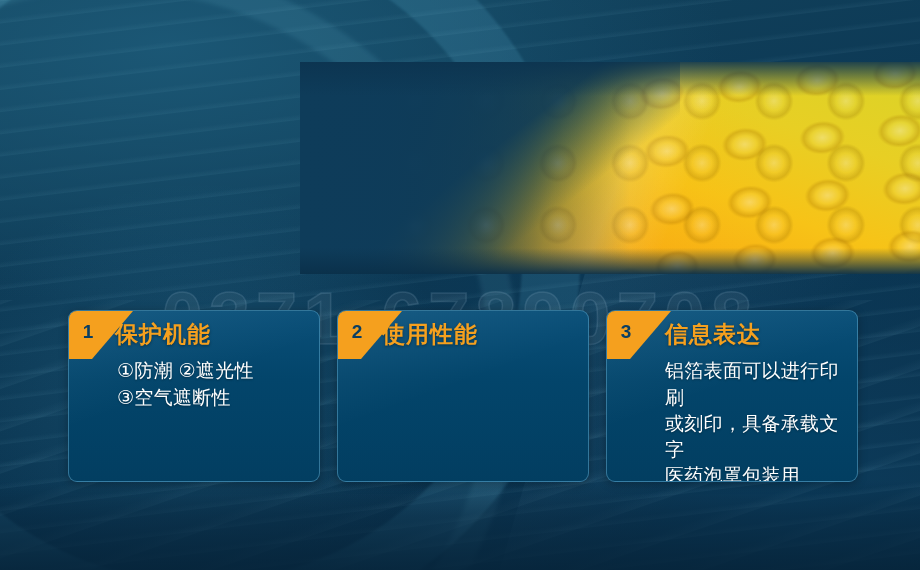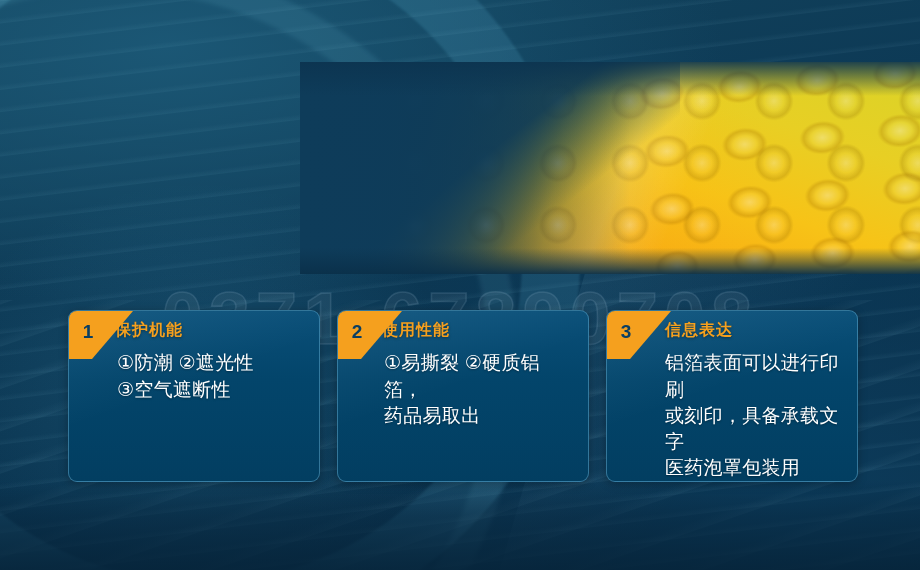--- a/index.html
+++ b/index.html
@@ -199,21 +199,21 @@
     font-size:19px; font-weight:700;
     color:#0a3f63;
     z-index:3;
   }
   .card-body {
     position:relative;
     z-index:1;
     padding:10px 12px 10px 46px;
   }
   .card-title {
-    font-size:16px;
+    font-size:23px;
     font-weight:700;
     color:#f5a01e;
     line-height:1.15;
     letter-spacing:1px;
     text-shadow:0 1px 3px rgba(0,0,0,0.4);
     margin-bottom:6px;
   }
   .card-text {
     font-size:19px;
     font-weight:400;
@@ -274,22 +274,20 @@
 ③空气遮断性</div>
       </div>
     </div>
 
     <div class="card">
       <div class="card-sheen"></div>
       <div class="badge"></div>
       <div class="badge-num">2</div>
       <div class="card-body">
         <div class="card-title">使用性能</div>
-        <div class="card-text" style="white-space:pre-line">①易撕裂 ②硬质铝箔，
-药品易取出</div>
       </div>
     </div>
 
     <div class="card">
       <div class="card-sheen"></div>
       <div class="badge"></div>
       <div class="badge-num">3</div>
       <div class="card-body">
         <div class="card-title">信息表达</div>
         <div class="card-text" style="white-space:pre-line">铝箔表面可以进行印刷

